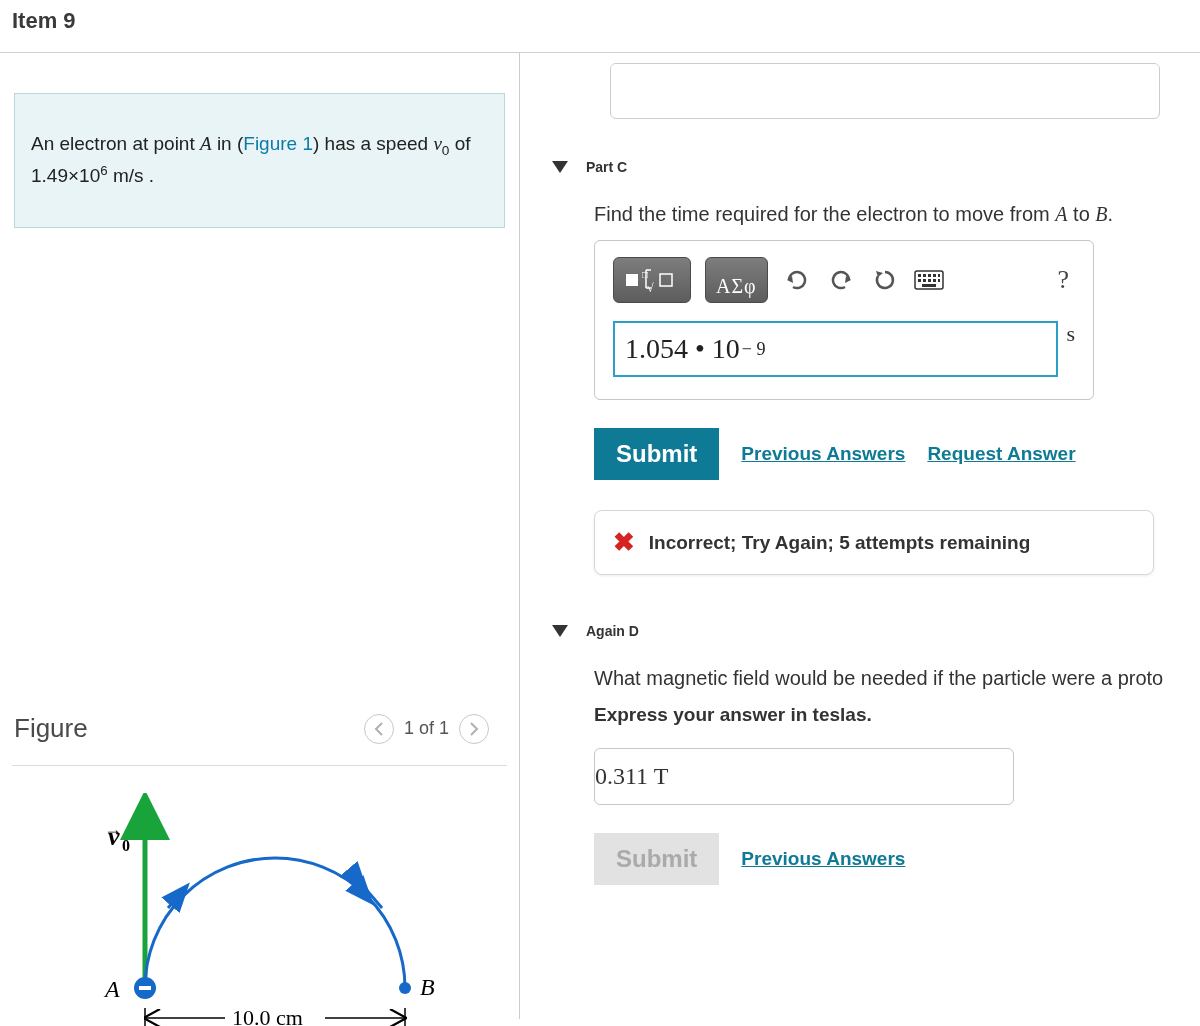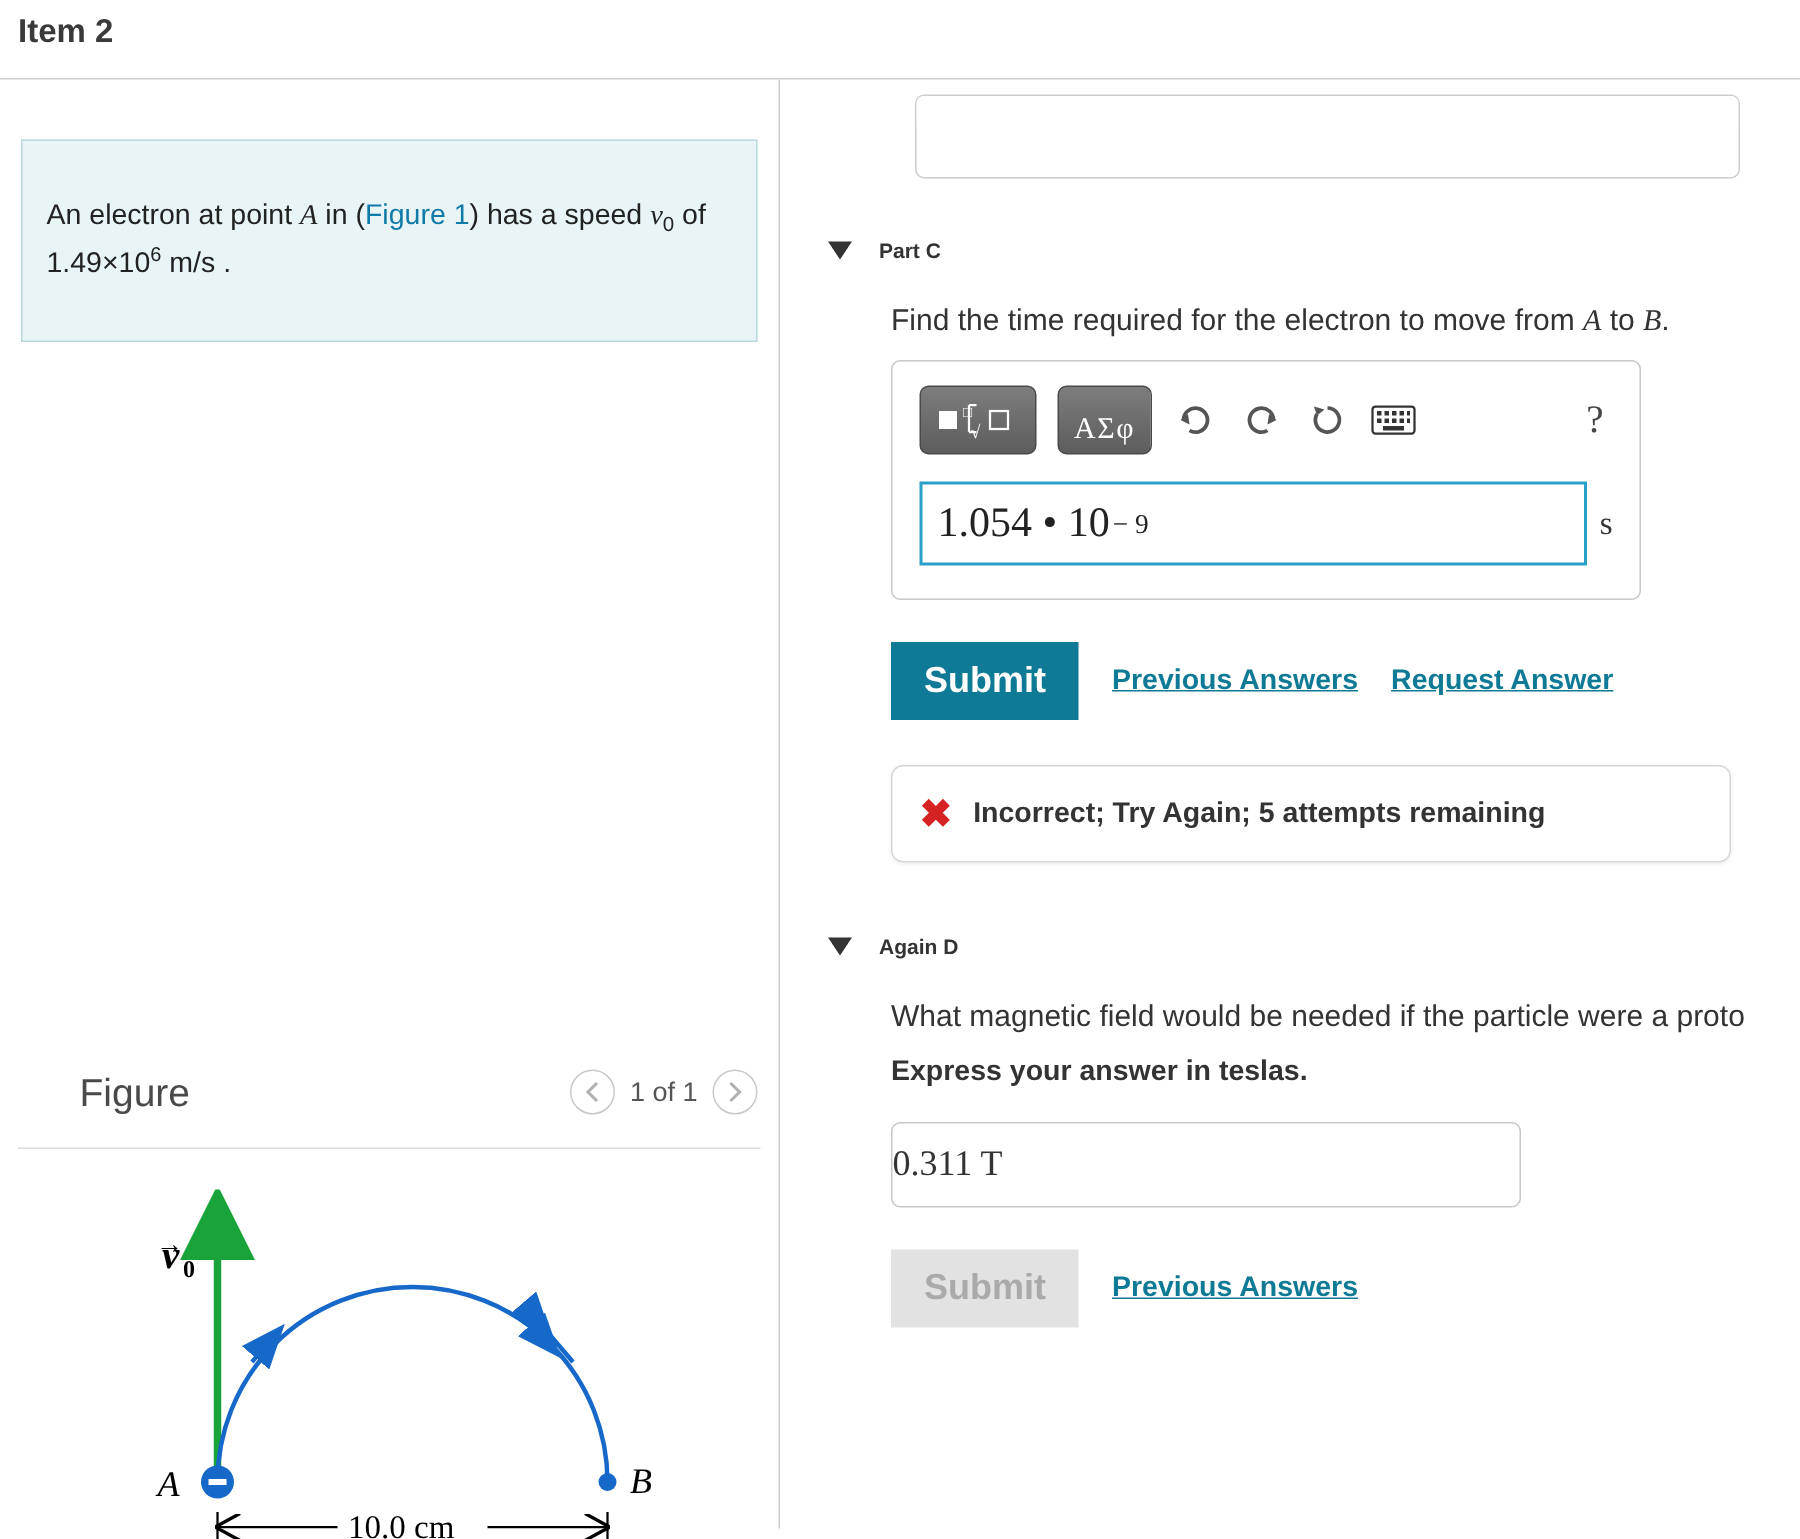--- a/index.html
+++ b/index.html
@@ -8,21 +8,21 @@
   .item-title { font-size: 22px; font-weight: 700; color: #3a3a3a; padding: 8px 12px 18px; }
   .rule { border-top: 1px solid #d0d0d0; }
   .cols { display: flex; height: calc(100% - 60px); }
   .left { width: 520px; border-right: 1px solid #ccc; padding: 0; position: relative; }
   .right { flex: 1; padding: 0 0 0 0; position: relative; }
   .problem-box { margin: 40px 14px 0 14px; background: #e8f4f6; border: 1px solid #b8d8dc; padding: 36px 16px; font-size: 19px; line-height: 1.5; color:#222; }
   .problem-box .fig-link { color: #0f7aa8; }
   .math-i { font-family: 'Times New Roman', serif; font-style: italic; }
   .sup { font-size: 0.7em; vertical-align: super; }
   .sub { font-size: 0.72em; vertical-align: sub; }
-  .figure-header { position:absolute; top: 660px; left:0; right:0; padding: 0 14px 8px; display:flex; align-items:flex-start; justify-content:space-between;margin-left:39px; }
+  .figure-header { position:absolute; top: 660px; left:0; right:16px; padding: 0 14px 8px; display:flex; align-items:center; justify-content:space-between; }
   .figure-title { font-size: 26px; color:#4a4a4a; }
   .fig-nav { display:flex; align-items:center; gap:10px; color:#555; font-size:18px; }
   .circ-btn { width:30px; height:30px; border:1px solid #c8c8c8; border-radius:50%; display:flex; align-items:center; justify-content:center; color:#888; background:#fff; cursor:pointer; }
   .figure-hr { position:absolute; top:712px; left:12px; right:12px; border-top:1px solid #dcdcdc; }
   .figure-area { position:absolute; top:740px; left:50px; width:400px; height:260px; }
 
   
   .prev-part-box { margin: 10px 40px 0 90px; height: 56px; border:1px solid #ccc; border-radius:6px; position:relative; overflow:hidden; }
   .prev-part-box::after{ content:""; position:absolute; left:0; right:0; top:-20px; height:40px; background:#fff; }
   .part-header { display:flex; align-items:center; gap:18px; padding: 40px 0 18px 32px; }
@@ -33,36 +33,36 @@
   .instruction2 { font-size: 19px; font-weight:700; margin-bottom: 22px; }
   .tool-frame { border:1px solid #c7c7c7; border-radius:6px; padding: 16px 18px 22px; max-width: 500px; }
   .toolbar { display:flex; align-items:center; gap:14px; margin-bottom:18px; }
   .bigbtn { background: linear-gradient(#7d7d7d,#5d5d5d); border:1px solid #4a4a4a; border-radius:6px; height:46px; display:flex; align-items:center; justify-content:center; padding:0 10px; color:#fff; cursor:pointer; }
   .squarebtn-content{ display:flex; align-items:center; gap:4px; }
   .templates-icon svg{ display:block; }
   .greek { font-family:'Times New Roman',serif; font-size:20px; letter-spacing:1px;margin-top:12px; }
   .ico { width:30px; height:30px; display:flex; align-items:center; justify-content:center; color:#555; cursor:pointer; font-size:22px; }
   .kbd-icon svg{ display:block; }
   .help { font-family:'Times New Roman',serif; font-size:26px; color:#444; cursor:pointer; padding:0 6px;}
-  .answer-row { display:flex; align-items:center; gap:8px; }
+  .answer-row { display:flex; align-items:flex-start; gap:8px; }
   .answer-input { flex:1; border:2px solid #2aa0c8; height:56px; padding: 4px 10px; font-family:'Times New Roman',serif; font-size:28px; color:#222; display:flex; align-items:center; }
   .unit { font-family:'Times New Roman',serif; font-size:22px; }
   .submit-row { margin-top: 28px; display:flex; align-items:center; gap:22px; }
   .submit-btn { background:#0f7a95; color:#fff; border:none; padding:12px 22px; font-size:24px; font-weight:600; cursor:pointer; }
   .submit-btn.dis { background:#e2e2e2; color:#aaa; cursor:default; }
   .linkbtn { color:#0f7a95; font-weight:700; text-decoration:underline; font-size:19px; cursor:pointer; }
   .feedback { margin-top:30px; border:1px solid #d6d6d6; border-radius:8px; padding:16px 18px; display:flex; align-items:center; gap:14px; font-weight:700; font-size:19px; max-width: 560px; box-shadow: 0 1px 3px rgba(0,0,0,0.08);}
   .x-icon { color:#d62222; font-size:26px; font-weight:900; }
   .answer-box-sm { border:1px solid #c7c7c7; border-radius:6px; padding: 14px 0; font-family:'Times New Roman',serif; font-size:24px; max-width: 420px; }
 </style>
 </head>
 <body>
 
 <div class="page">
-  <div class="item-title">Item 2</div>
+  <div class="item-title">Item 9</div>
   <div class="rule"></div>
   <div class="cols">
 
     <div class="left">
       <div class="problem-box">
         <span>An electron at point </span><span class="math-i">A</span><span> in (</span><span class="fig-link">Figure 1</span><span>) has a speed </span><span class="math-i">v</span><span class="sub">0</span><span> of 1.49×10</span><span class="sup">6</span><span> m/s .</span>
       </div>
 
       <div class="figure-header">
         <div class="figure-title">Figure</div>

